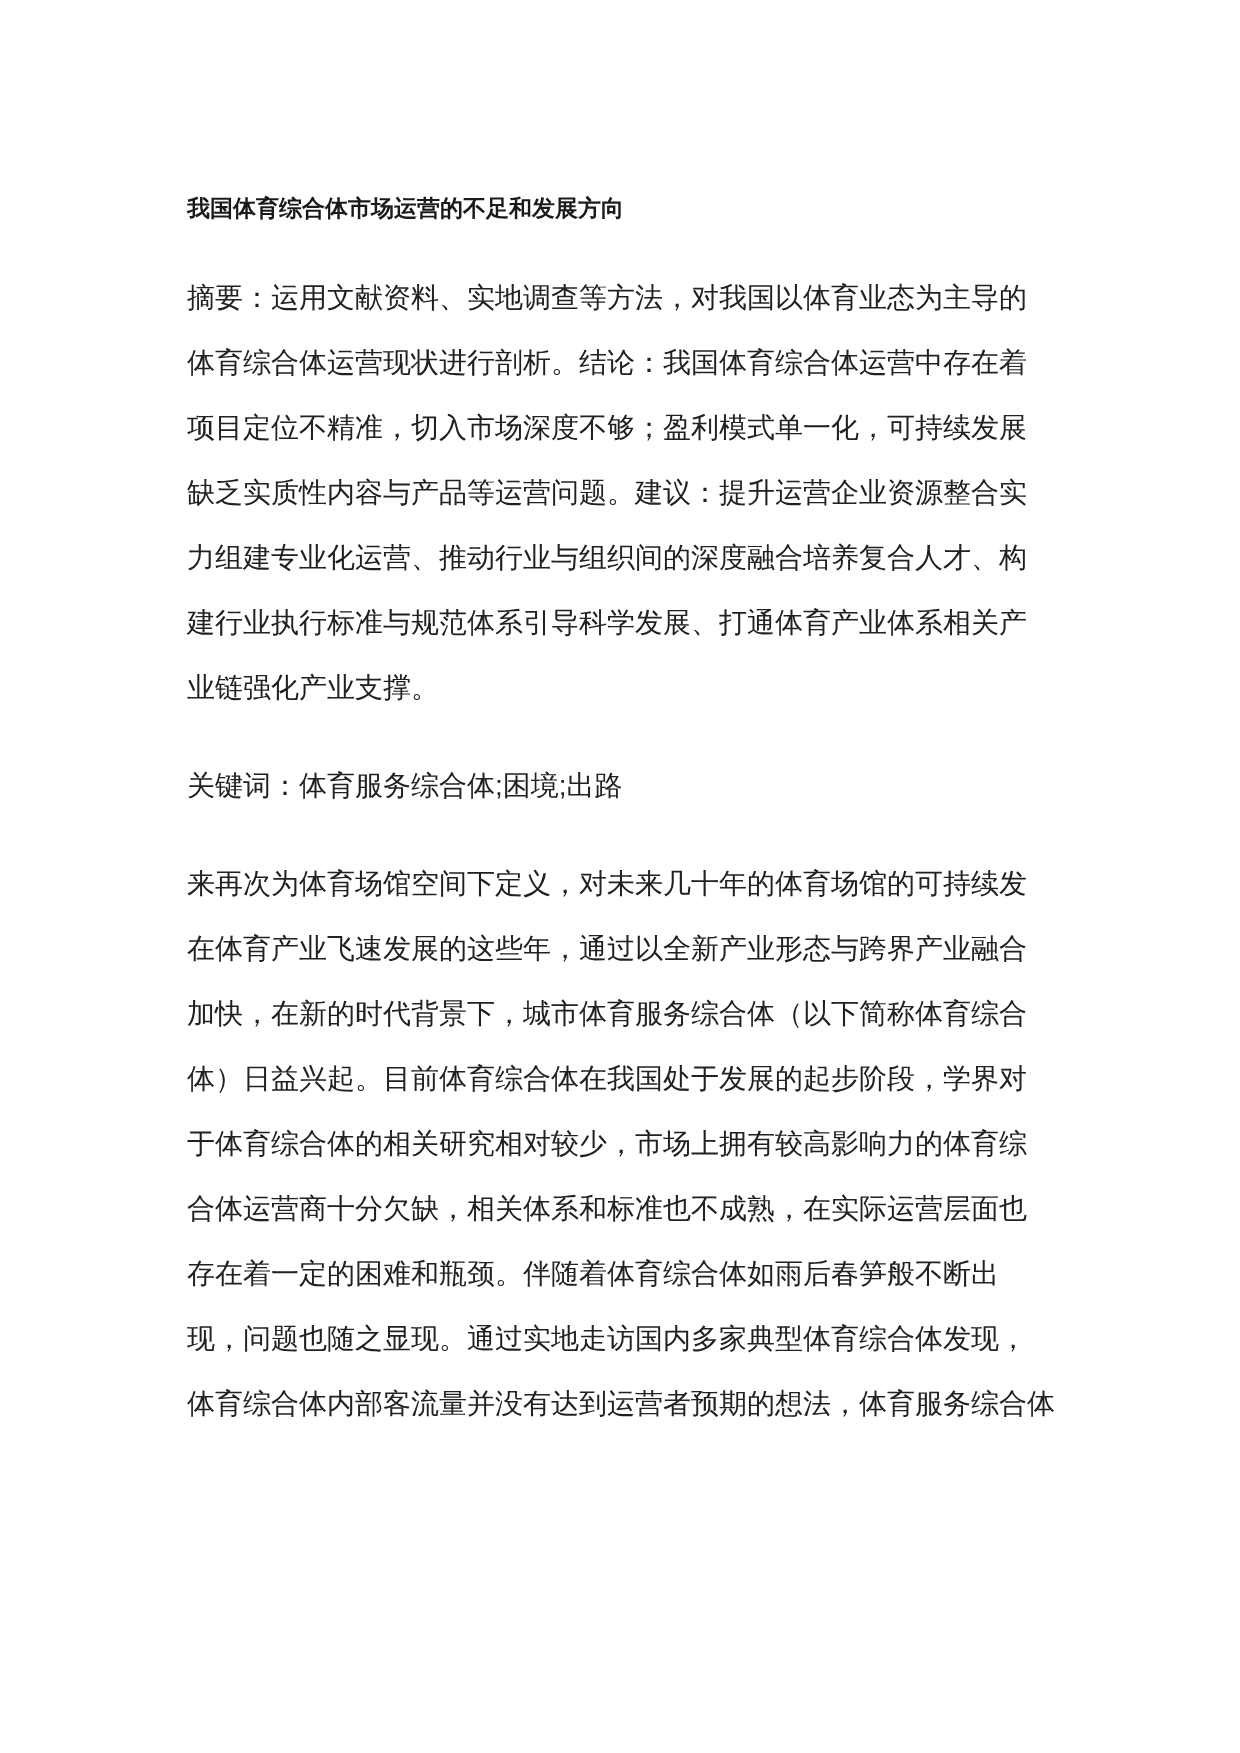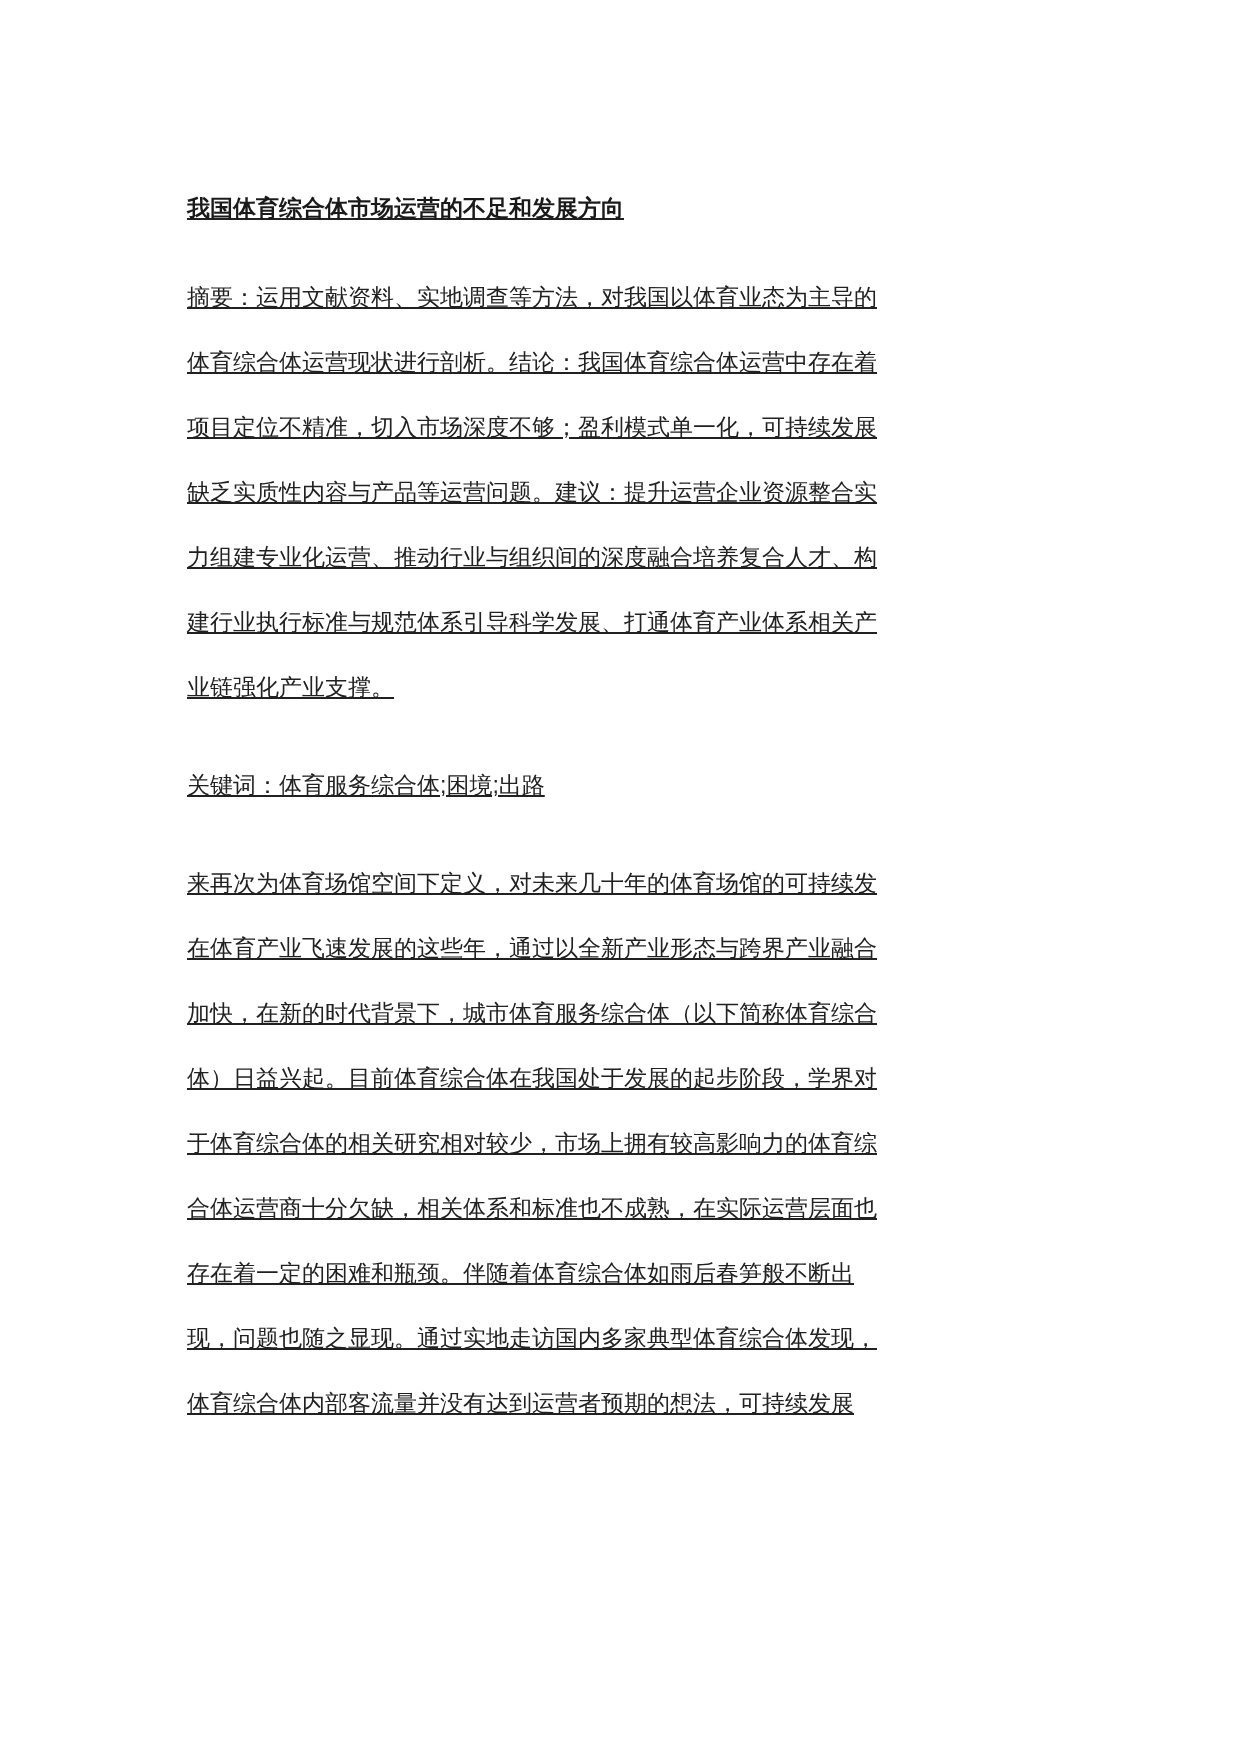--- a/index.html
+++ b/index.html
@@ -13,35 +13,34 @@
     font-family: "Liberation Sans", sans-serif;
     color: #212121;
     overflow: hidden;
   }
   .page {
     box-sizing: border-box;
     width: 1056px;
     height: 1753px;
     padding: 191px 180px 0 187px;
     background: #ffffff;
-    text-decoration: underline;
   }
   .doc-title {
     margin: 0 0 40px 0;
     font-size: 23px;
     line-height: 34px;
     font-weight: bold;
     color: #1a1a1a;
     white-space: nowrap;
   }
   .paragraph {
     margin: 0 0 33px 0;
   }
   .line {
-    font-size: 23px;
+    font-size: 28px;
     line-height: 65px;
     white-space: nowrap;
     color: #212121;
   }
 </style>
 </head>
 <body>
 
 <div class="page">
 
@@ -63,16 +62,16 @@
 
   <div class="paragraph">
     <div class="line">来再次为体育场馆空间下定义，对未来几十年的体育场馆的可持续发</div>
     <div class="line">在体育产业飞速发展的这些年，通过以全新产业形态与跨界产业融合</div>
     <div class="line">加快，在新的时代背景下，城市体育服务综合体（以下简称体育综合</div>
     <div class="line">体）日益兴起。目前体育综合体在我国处于发展的起步阶段，学界对</div>
     <div class="line">于体育综合体的相关研究相对较少，市场上拥有较高影响力的体育综</div>
     <div class="line">合体运营商十分欠缺，相关体系和标准也不成熟，在实际运营层面也</div>
     <div class="line">存在着一定的困难和瓶颈。伴随着体育综合体如雨后春笋般不断出</div>
     <div class="line">现，问题也随之显现。通过实地走访国内多家典型体育综合体发现，</div>
-    <div class="line">体育综合体内部客流量并没有达到运营者预期的想法，可持续发展</div>
+    <div class="line">体育综合体内部客流量并没有达到运营者预期的想法，体育服务综合体</div>
   </div>
 
 </div>
 
 </body></html>

